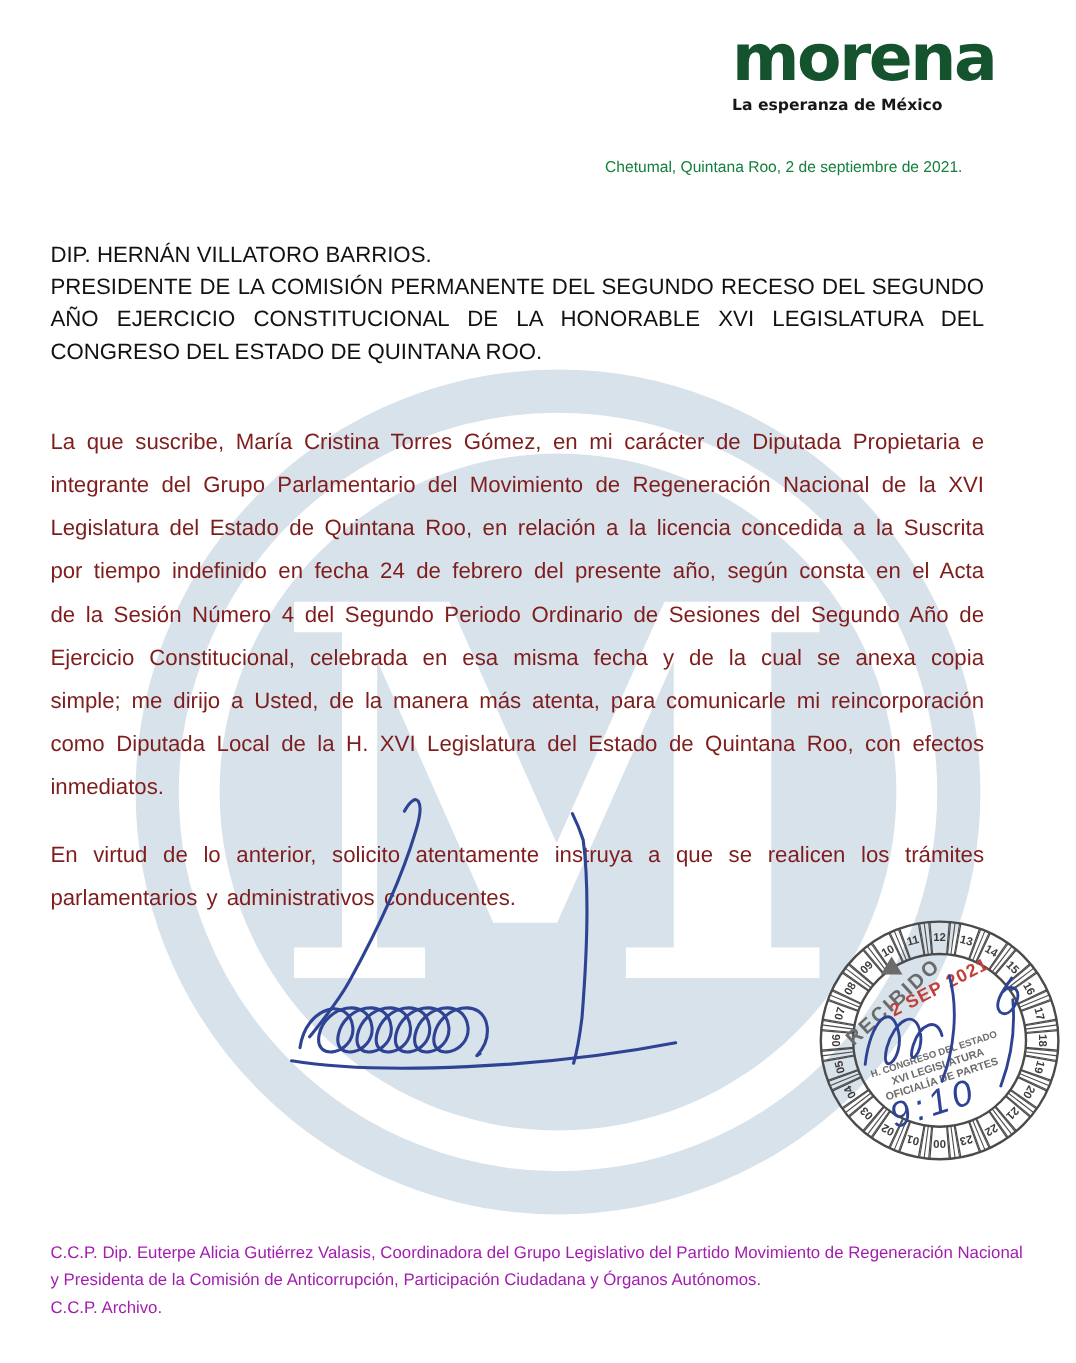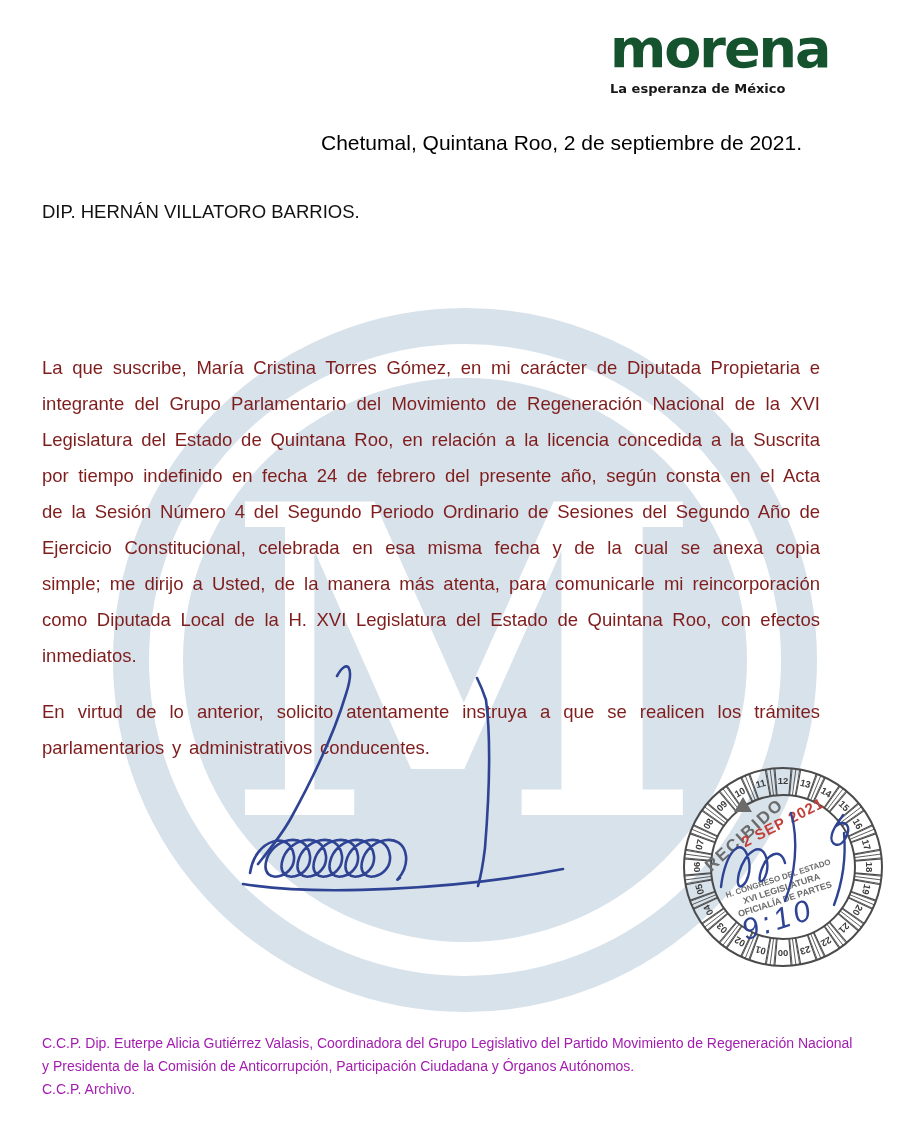--- a/index.html
+++ b/index.html
@@ -11,21 +11,21 @@
     font-family:"Liberation Sans",sans-serif;
     color:#2a2a2a;
   }
   
   .watermark{position:absolute;left:108px;top:303px;width:715px;height:715px;pointer-events:none;}
   
   .logo-block{position:absolute;left:610px;top:22px;width:230px;line-height:1;}
   .logo-word{font-weight:bold;font-size:54px;letter-spacing:-2px;font-family:"DejaVu Sans",sans-serif;}
   .logo-tagline{font-weight:bold;font-size:13px;color:#171717;margin-top:6px;letter-spacing:0px;font-family:"DejaVu Sans",sans-serif;}
   
-  .date-line{position:absolute;left:42px;top:131px;width:760px;text-align:right;font-size:21px;color:#000000;}
+  .date-line{position:absolute;left:42px;top:131px;width:760px;text-align:right;font-size:13px;color:#15803d;}
   
   .recipient{position:absolute;left:42px;top:198px;width:778px;font-weight:normal;color:#121212;font-size:18.5px;line-height:27px;}
   .recipient .rest{text-align:justify;}
   
   .para{position:absolute;left:42px;width:778px;font-size:18.5px;line-height:36px;text-align:justify;word-spacing:2.5px;color:#7f1d1d;}
   .para1{top:350px;}
   .para2{top:694px;}
   
   .signature-svg{position:absolute;left:195px;top:656px;width:380px;height:245px;pointer-events:none;}
   .signer-name{position:absolute;left:198px;top:899px;font-weight:bold;font-size:20px;color:#161616;letter-spacing:.3px;}
@@ -49,20 +49,21 @@
 
   <div class="logo-block">
     <div class="logo-word" style="color: #14532d;">morena</div>
     <div class="logo-tagline">La esperanza de México</div>
   </div>
 
   <div class="date-line">Chetumal, Quintana Roo, 2 de septiembre de 2021.</div>
 
   <div class="recipient">
     <div>DIP. HERNÁN VILLATORO BARRIOS.</div>
+    <div class="rest">PRESIDENTE DE LA COMISIÓN PERMANENTE DEL SEGUNDO RECESO DEL SEGUNDO AÑO EJERCICIO CONSTITUCIONAL DE LA HONORABLE XVI LEGISLATURA DEL CONGRESO DEL ESTADO DE QUINTANA ROO.</div>
   </div>
 
   <div class="para para1">La que suscribe, María Cristina Torres Gómez, en mi carácter de Diputada Propietaria e integrante del Grupo Parlamentario del Movimiento de Regeneración Nacional de la XVI Legislatura del Estado de Quintana Roo, en relación a la licencia concedida a la Suscrita por tiempo indefinido en fecha 24 de febrero del presente año, según consta en el Acta de la Sesión Número 4 del Segundo Periodo Ordinario de Sesiones del Segundo Año de Ejercicio Constitucional, celebrada en esa misma fecha y de la cual se anexa copia simple; me dirijo a Usted, de la manera más atenta, para comunicarle mi reincorporación como Diputada Local de la H. XVI Legislatura del Estado de Quintana Roo, con efectos inmediatos.</div>
   <div class="para para2">En virtud de lo anterior, solicito atentamente instruya a que se realicen los trámites parlamentarios y administrativos conducentes.</div>
 
   <svg class="signature-svg" viewBox="0 0 380 245" aria-hidden="true">
     <g fill="none" stroke-width="2.6" stroke-linecap="round" stroke="#2e4393">
       <path d="M142 20 C152 2 160 10 151 38 C139 78 118 122 96 162 C86 180 71 198 63 208"></path>
       <path d="M55 217 C60 182 96 174 99 200 C101 222 66 230 71 206 C76 182 112 174 115 200 C117 222 82 230 87 206 C92 182 128 174 131 200 C133 222 98 230 103 206 C108 182 144 174 147 200 C149 222 114 230 119 206 C124 182 160 174 163 200 C165 222 130 230 135 206 C140 182 176 174 179 200 C181 222 146 230 151 206 C156 182 192 174 195 200 C197 222 162 230 167 206 C172 182 208 174 211 200 C213 218 196 228 205 222"></path>
       <path d="M48 228 C120 240 260 234 368 213"></path>

